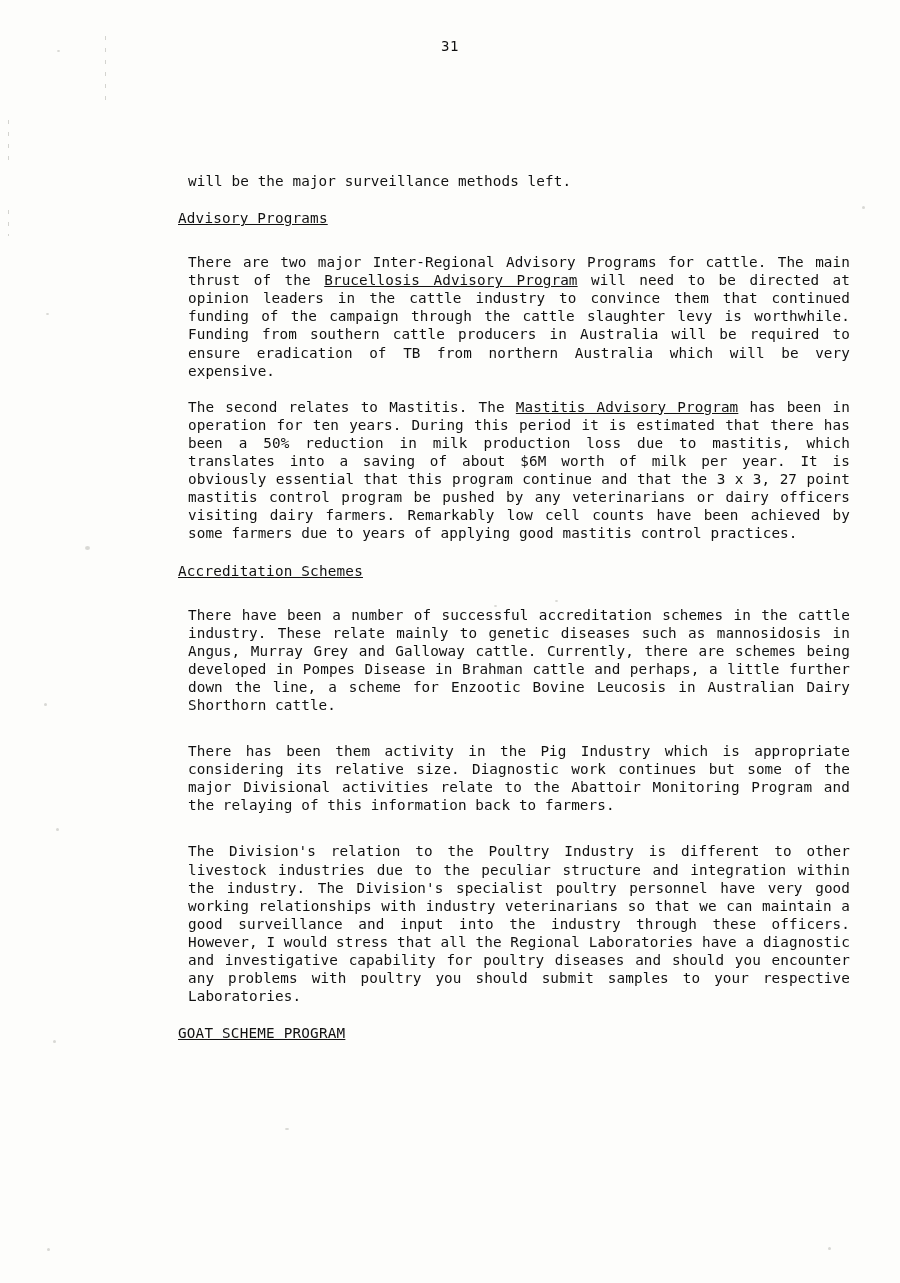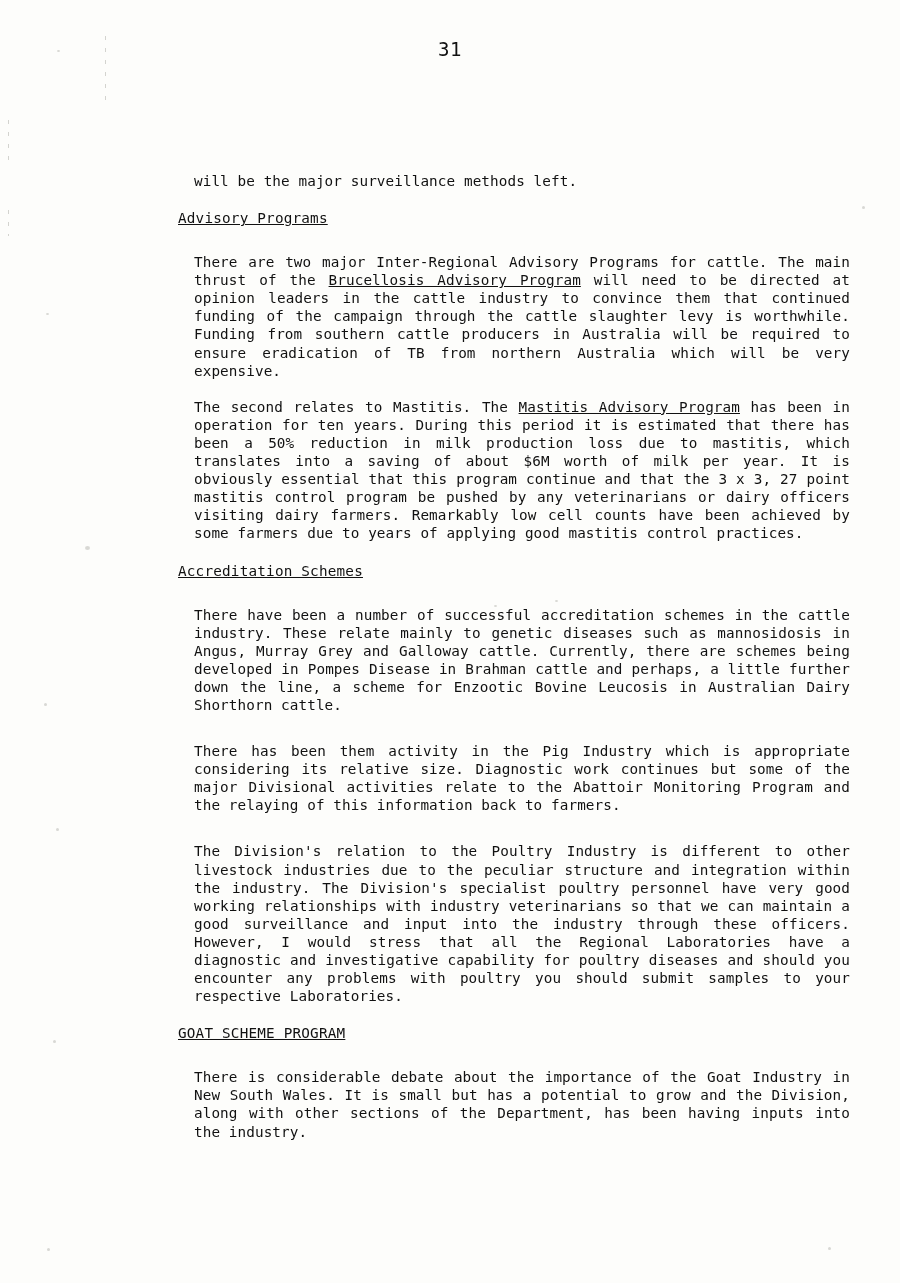--- a/index.html
+++ b/index.html
@@ -35,31 +35,31 @@
       #c9c9c4 0px, #c9c9c4 4px,
       transparent 4px, transparent 12px);
     opacity: .8;
   }
   .page-number {
     position: absolute;
     top: 38px;
     left: 0;
     right: 0;
     text-align: center;
-    font-size: 19px;
+    font-size: 14px;
     letter-spacing: 0.5px;
   }
   .content {
     position: absolute;
     left: 178px;
     top: 172px;
     width: 672px;
   }
   p.para {
-    margin: 0 0 18px 16px;
+    margin: 0 0 18px 10px;
     font-size: 14.3px;
     line-height: 18.1px;
     text-align: justify;
     text-justify: inter-word;
     letter-spacing: 0.1px;
   }
   p.para:last-child { margin-bottom: 0; }
   .heading {
     margin: 0 0 16px 0;
     font-size: 14.3px;
@@ -123,16 +123,15 @@
 
     <div class="spacer-sm"></div>
 
     <p class="para">The Division's relation  to the Poultry Industry is different to other livestock  industries due  to the  peculiar structure  and integration within the industry.   The Division's specialist poultry personnel have very good working relationships with industry veterinarians so that we can maintain  a good surveillance and input  into the industry through these  officers.    However, I  would  stress  that  all  the  Regional Laboratories  have  a  diagnostic  and  investigative  capability  for poultry diseases  and should you  encounter any problems  with poultry you should submit samples to your respective Laboratories.</p>
 
     <div class="heading-wrap">
       <span class="heading">GOAT SCHEME PROGRAM</span>
     </div>
     <div class="spacer-sm"></div>
 
-    <p class="para">There is considerable debate about the importance of the Goat Industry in New South  Wales.  It is small but has a  potential to grow and the Division, along with other sections of the Department, has been having inputs into the industry.</p>
 
   </div>
 </div>
 
 </body></html>

